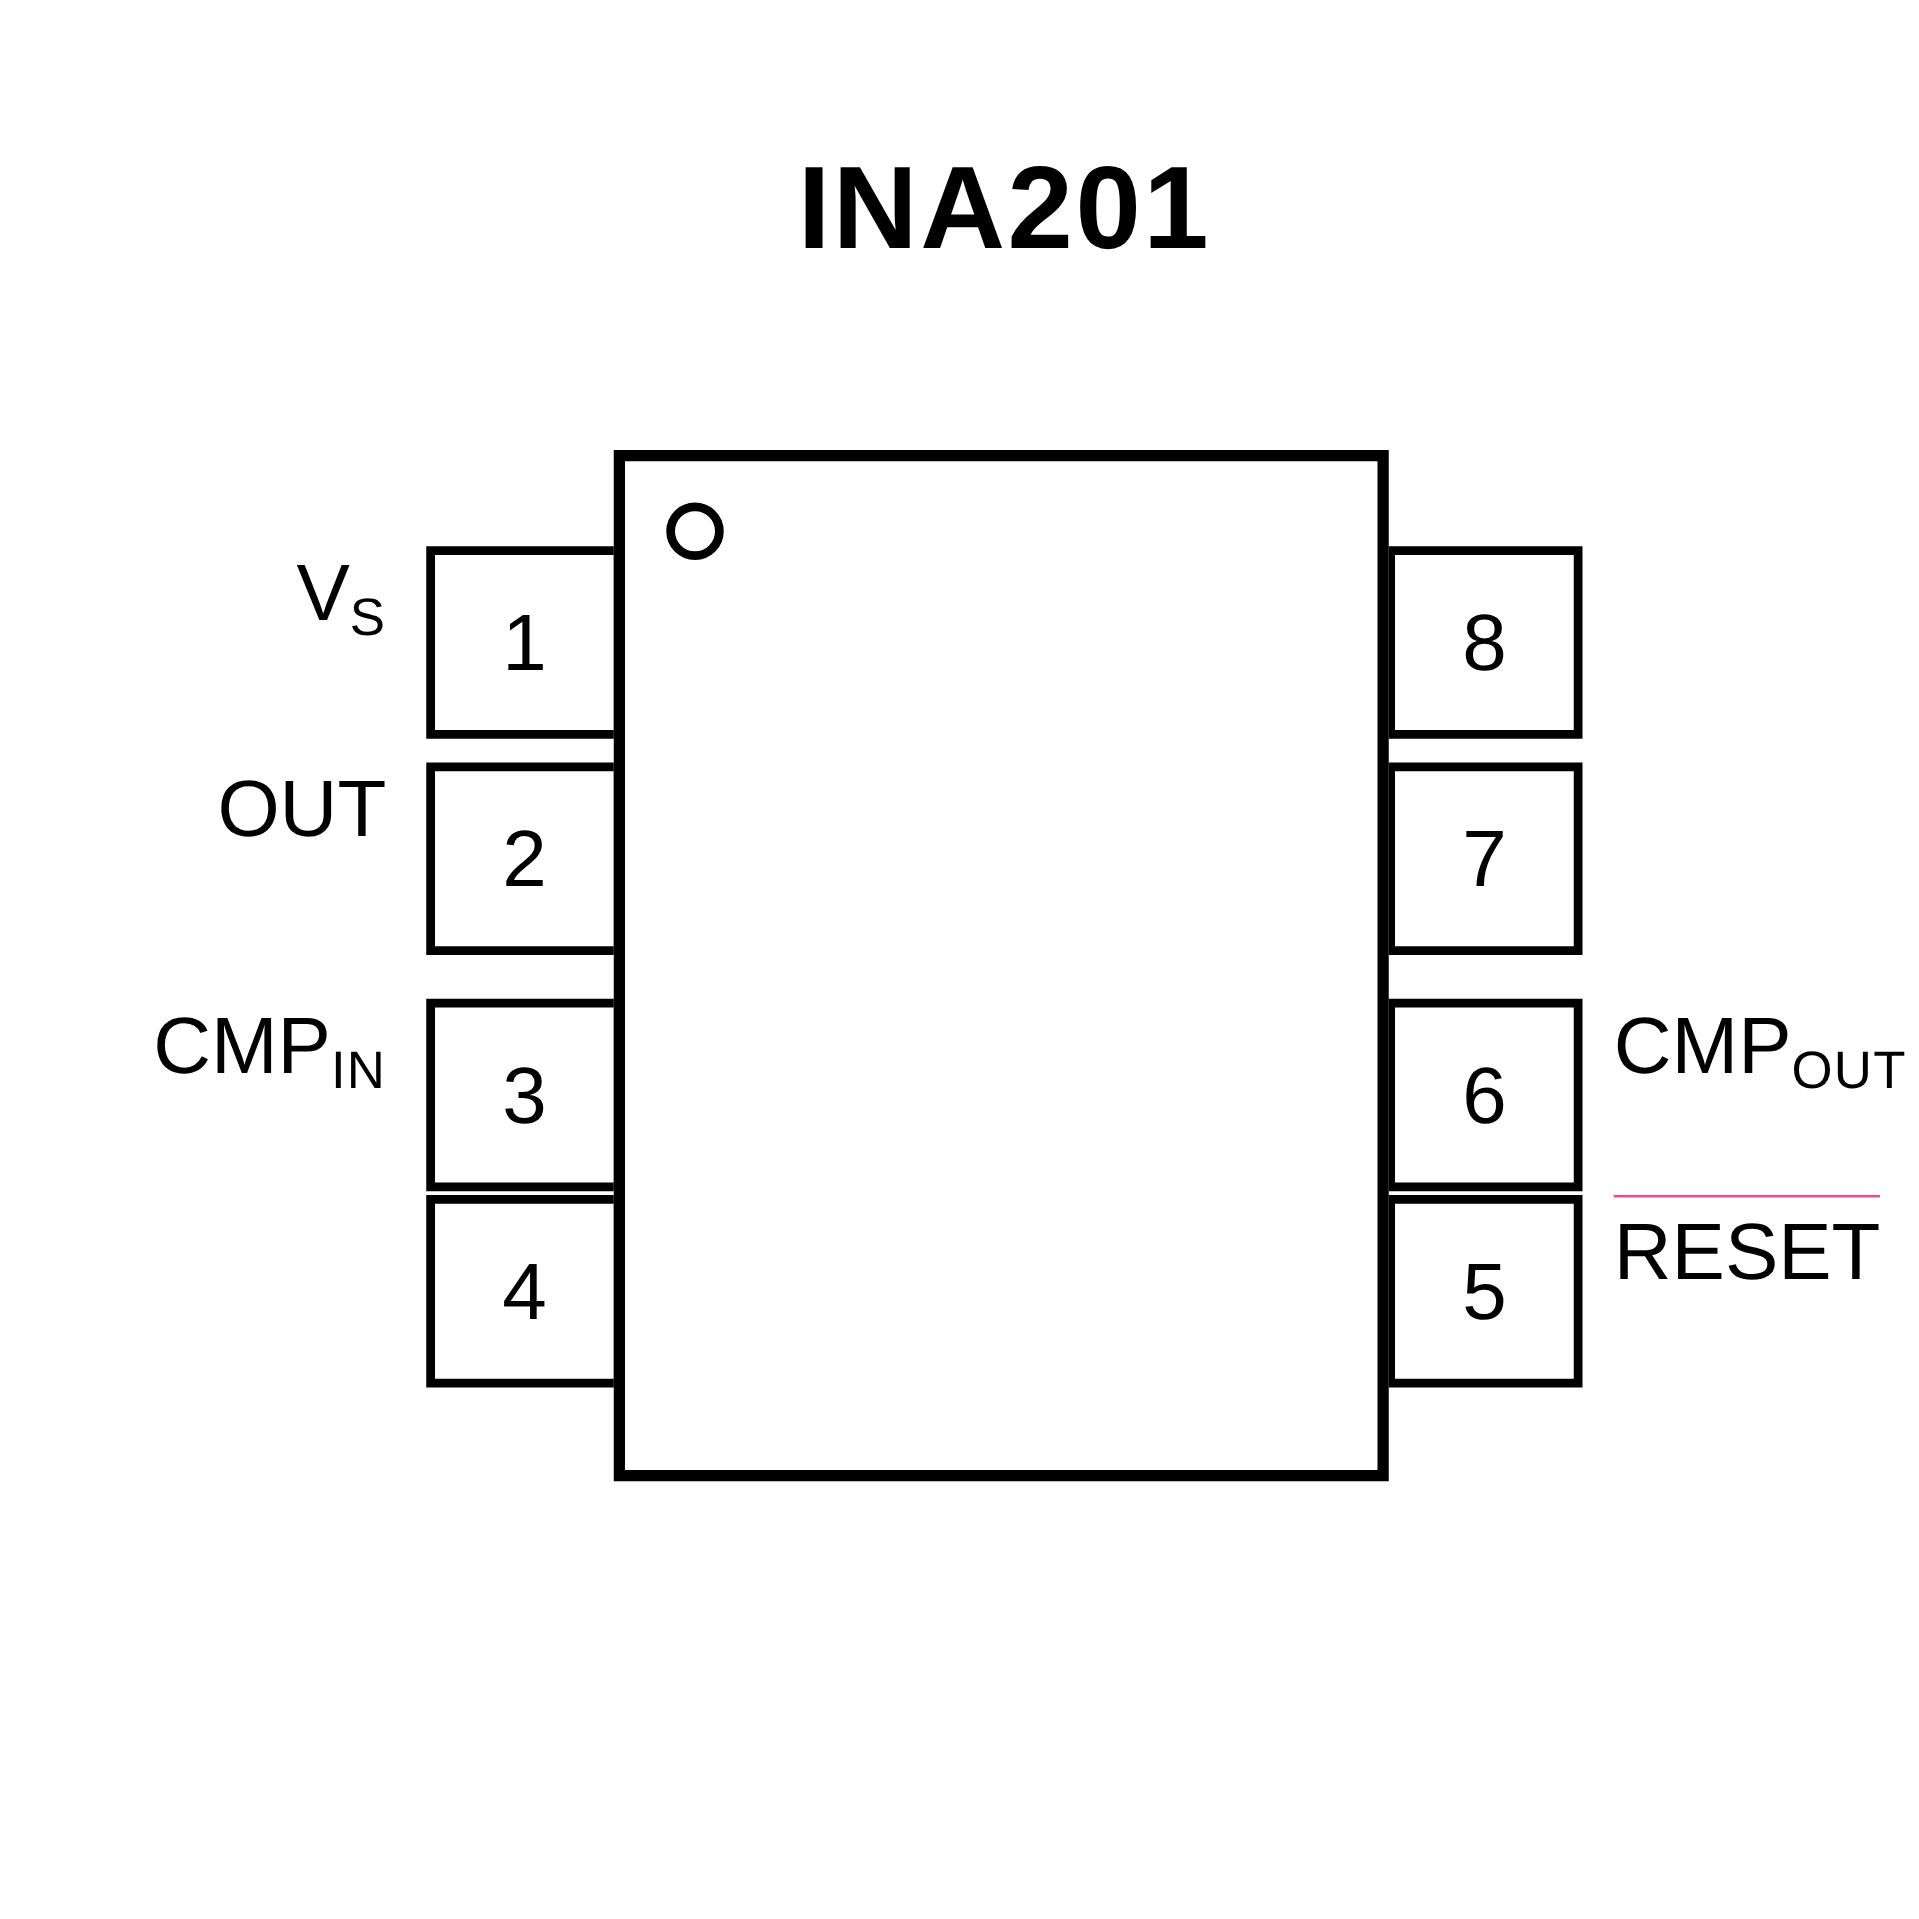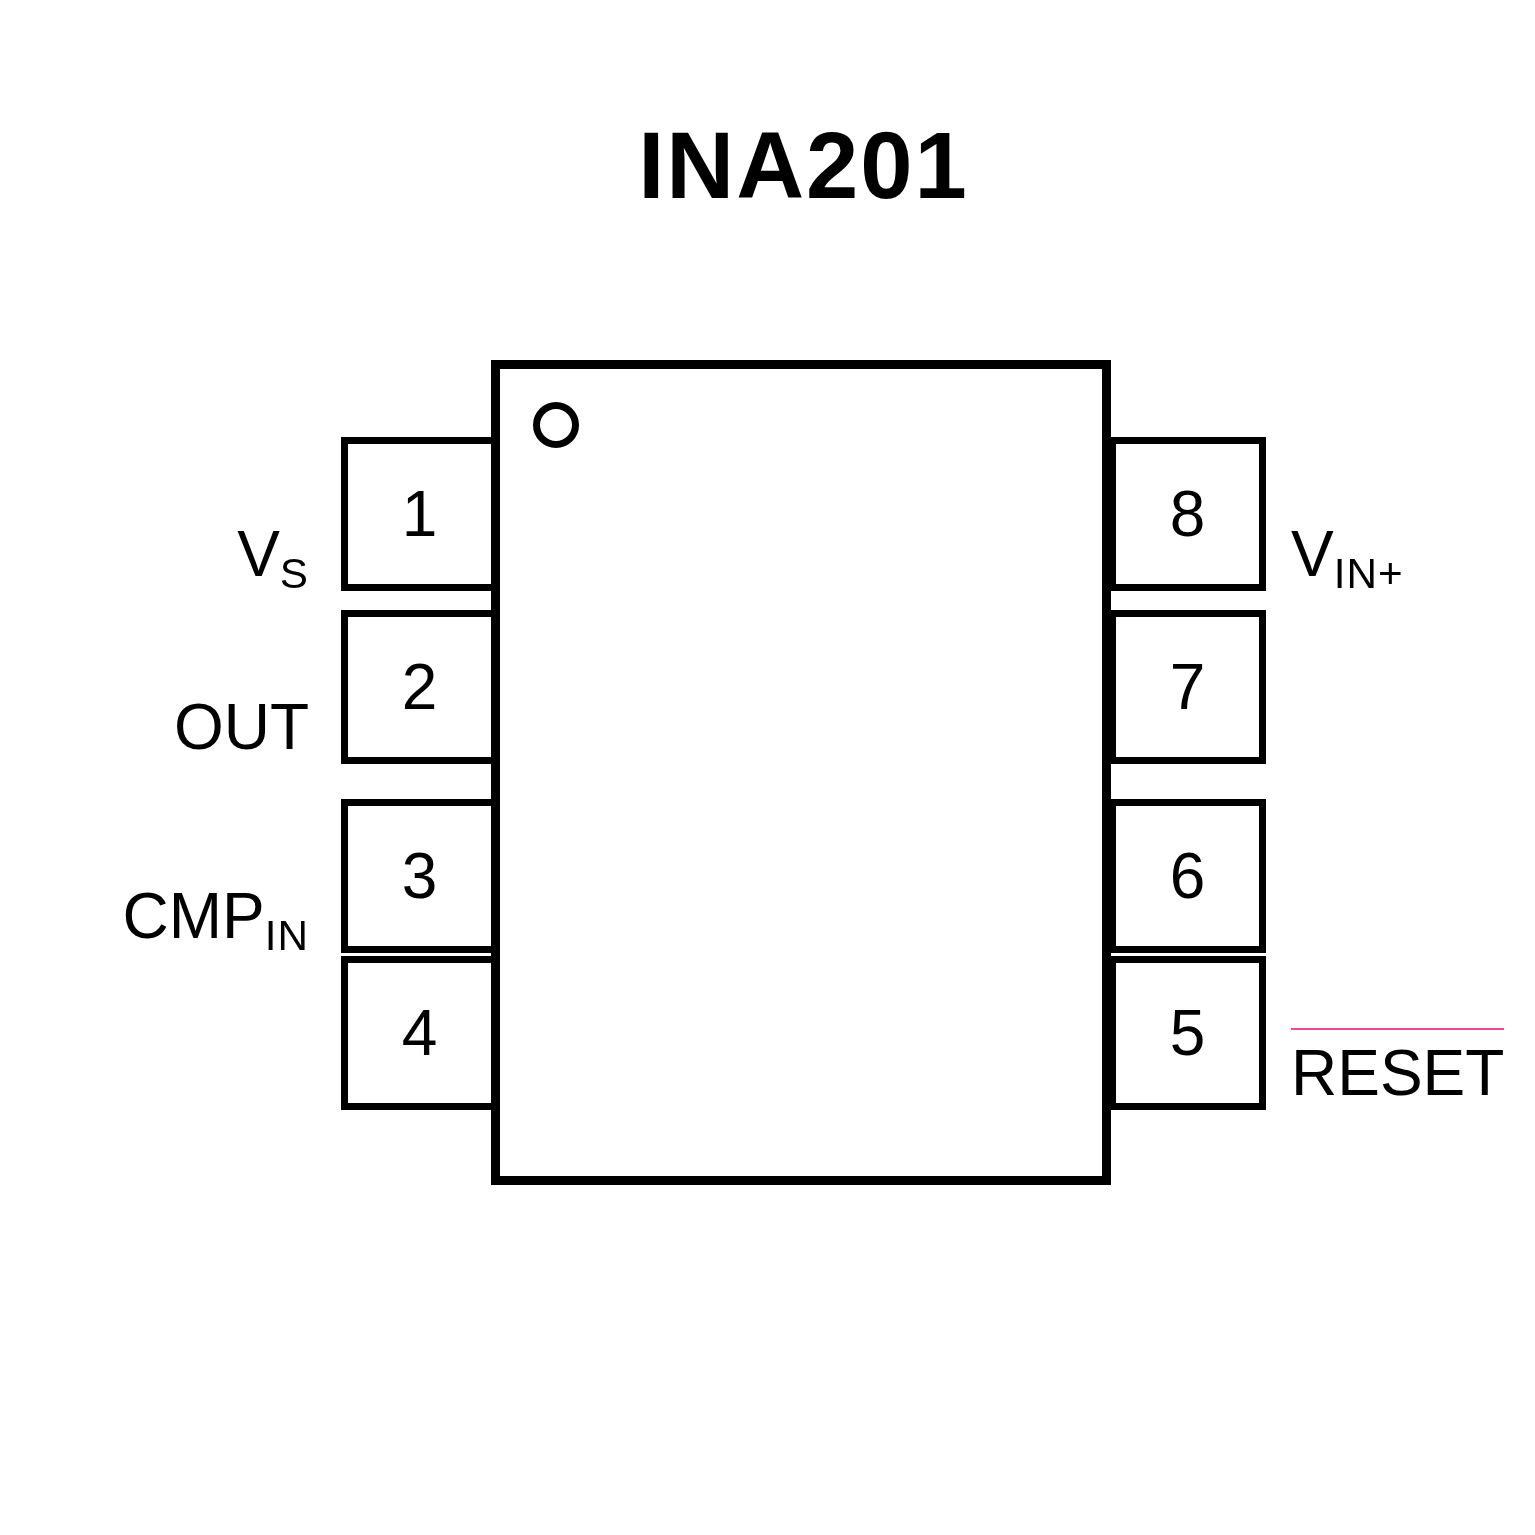--- a/index.html
+++ b/index.html
@@ -62,21 +62,21 @@
     justify-content: center;
     font-size: 64px;
     z-index: 1;
   }
   .left-box  { left: 305px; }
   .right-box { left: 1073px; }
   .pin-label {
     position: absolute;
     height: 154px;
     display: flex;
-    align-items: flex-end;
+    align-items: flex-start;
     font-size: 64px;
     white-space: nowrap;
     z-index: 3;
   }
   .left-label {
     right: 1262px;
     justify-content: flex-end;
     text-align: right;
   }
   .right-label {
@@ -141,20 +141,20 @@
   <div class="pin-label left-label row-1">
     <span><span>V</span><span class="sub">S</span></span>
   </div>
   <div class="pin-label left-label row-2">
     <span><span>OUT</span><span class="sub"></span></span>
   </div>
   <div class="pin-label left-label row-3">
     <span><span>CMP</span><span class="sub">IN</span></span>
   </div>
 
-  <div class="pin-label right-label row-1">
-    <span><span>V</span><span class="sub">IN+</span></span>
+  <div class="pin-label right-label row-3">
+    <span><span>CMP</span><span class="sub">OUT</span></span>
   </div>
   <div class="pin-label right-label row-4">
     <span><span class="overline-text">RESET</span><span class="sub"></span></span>
   </div>
 
 </div>
 
 </body></html>

